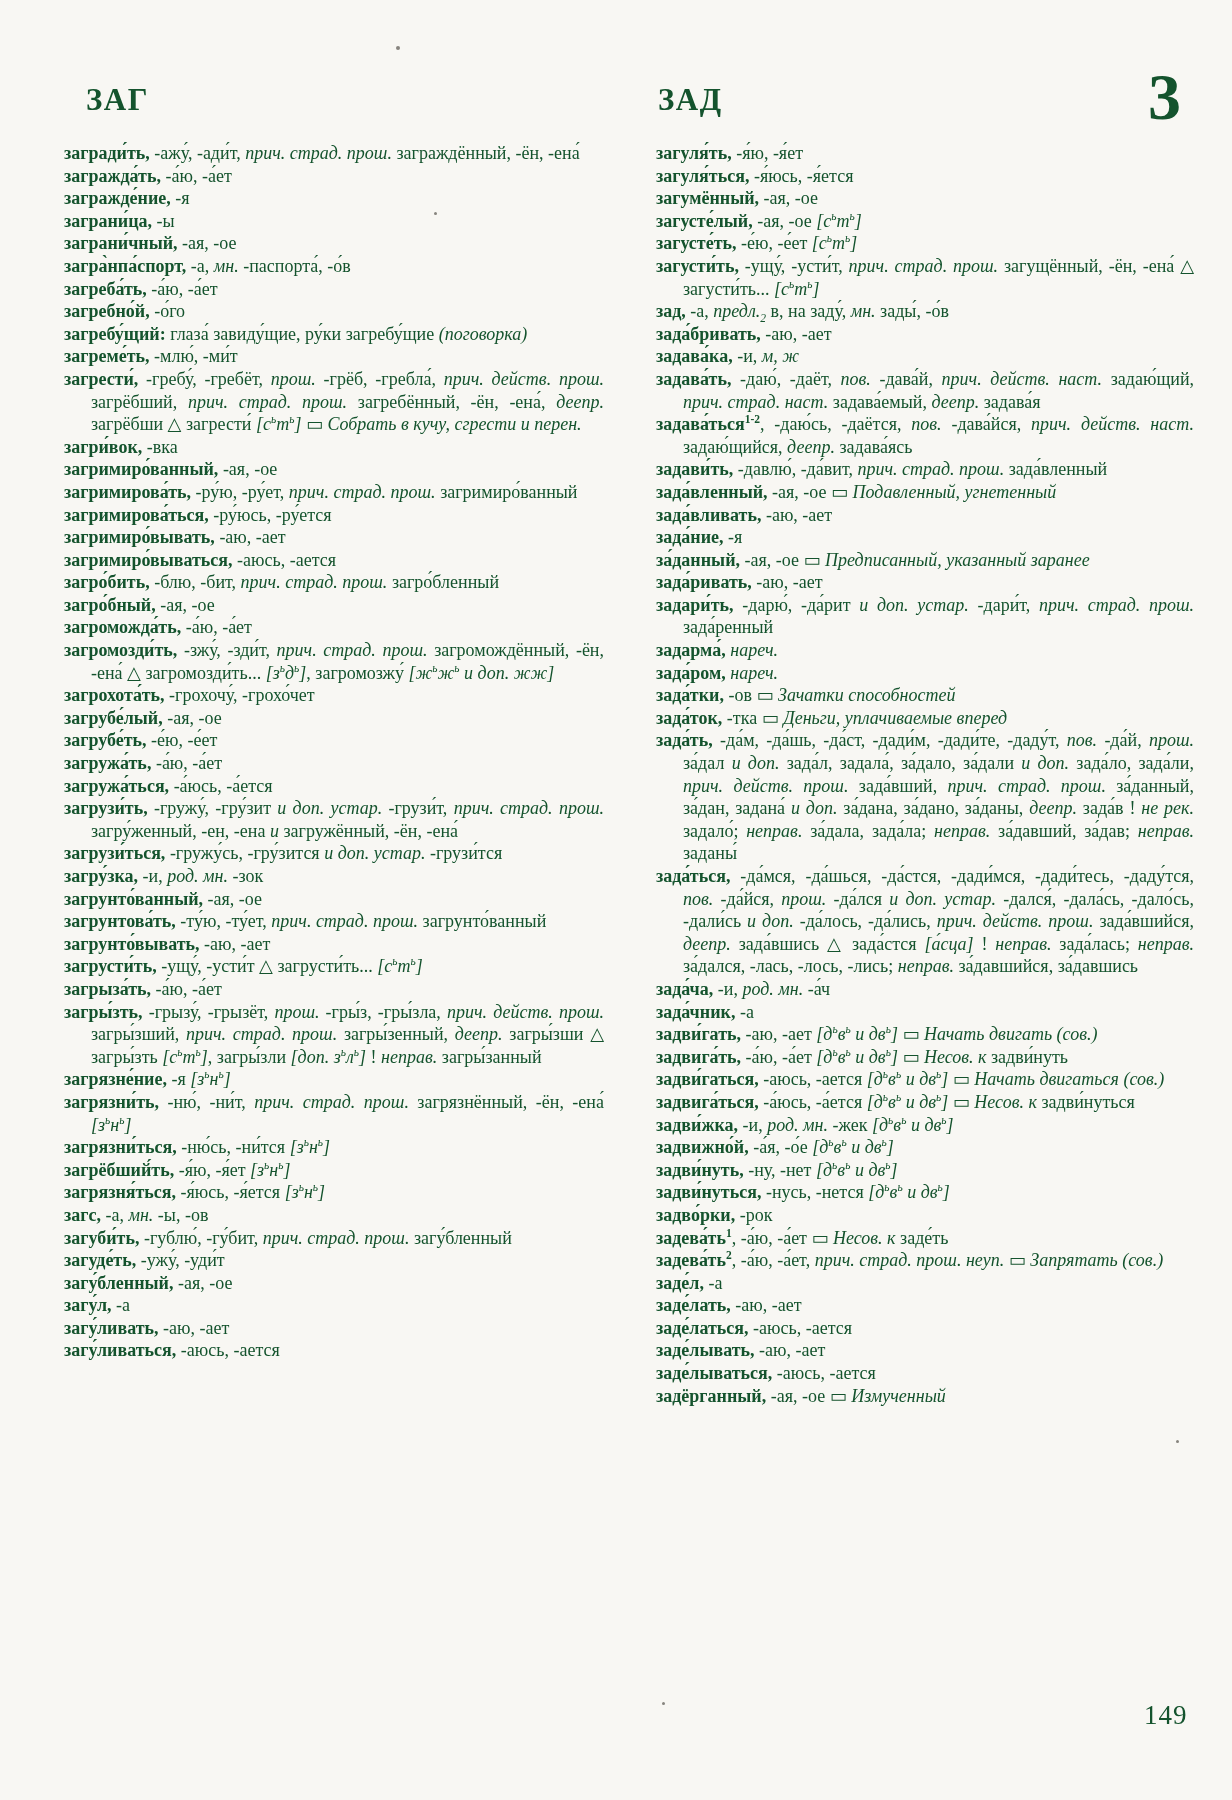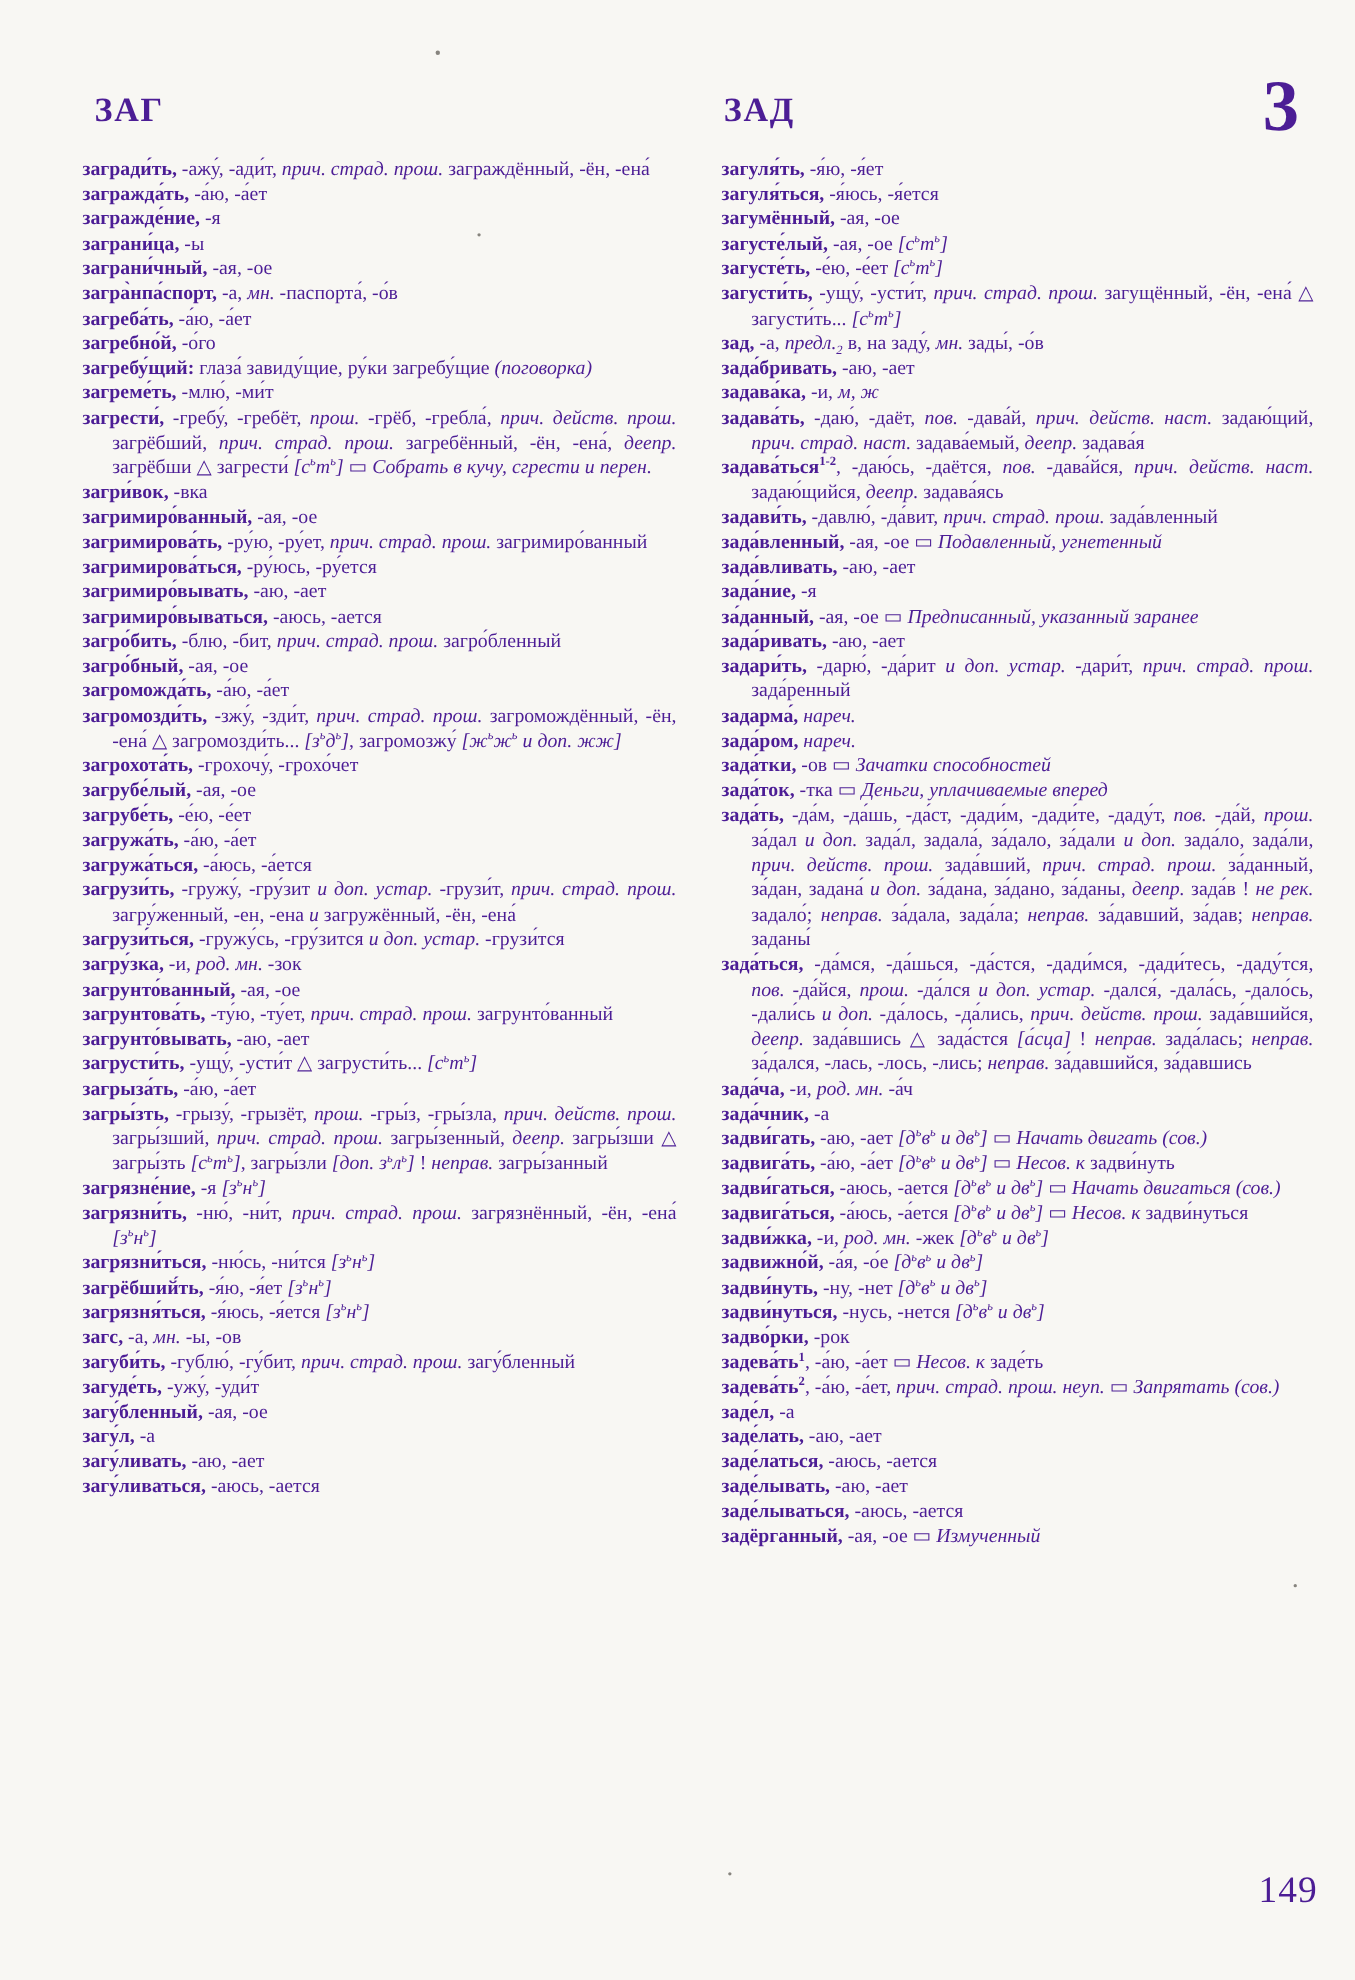--- a/index.html
+++ b/index.html
@@ -2,54 +2,54 @@
 <html><head>
 <meta charset="utf-8">
 <style>
   html,body{margin:0;padding:0;background:#dedcd6;}
   .page{
     position:relative;
     width:1232px;height:1800px;
     margin:0 auto;
     background:#f8f7f3;
     font-family:"Liberation Serif","DejaVu Serif","DejaVu Sans",serif;
-    color:#4c1d95;
+    color:#14532d;
     overflow:hidden;
   }
   .running-head{
     position:absolute;top:84px;
     font-size:31px;font-weight:bold;letter-spacing:1.5px;
     line-height:1;
   }
   .running-head.left{left:86px;}
   .running-head.right{left:658px;}
   .section-numeral{
     position:absolute;top:64px;left:1148px;
     font-size:66px;font-weight:bold;line-height:1;
   }
   .col{
     position:absolute;top:142px;
     font-size:18px;line-height:22.6px;
   }
-  #col-left{left:75px;width:540px;}
+  #col-left{left:64px;width:540px;}
   #col-right{left:656px;width:538px;}
   .entry{
     margin:0;
     padding-left:27px;text-indent:-27px;
     text-align:justify;
   }
   .sb{font-weight:bold;}
   .si{font-style:italic;}
   .sr{font-style:normal;font-weight:normal;}
   sup,sub{line-height:0;}
   sup.ss{font-size:64%;}
   .entry sup,.entry sub{font-size:64%;}
   .page-num{
     position:absolute;left:1144px;top:1700px;
-    font-size:34px;letter-spacing:1px;
+    font-size:27px;letter-spacing:1px;
   }
   .speck{
     position:absolute;background:#4a463f;border-radius:50%;
     opacity:.65;
   }
 </style>
 </head>
 <body>
 
 <div class="page">

